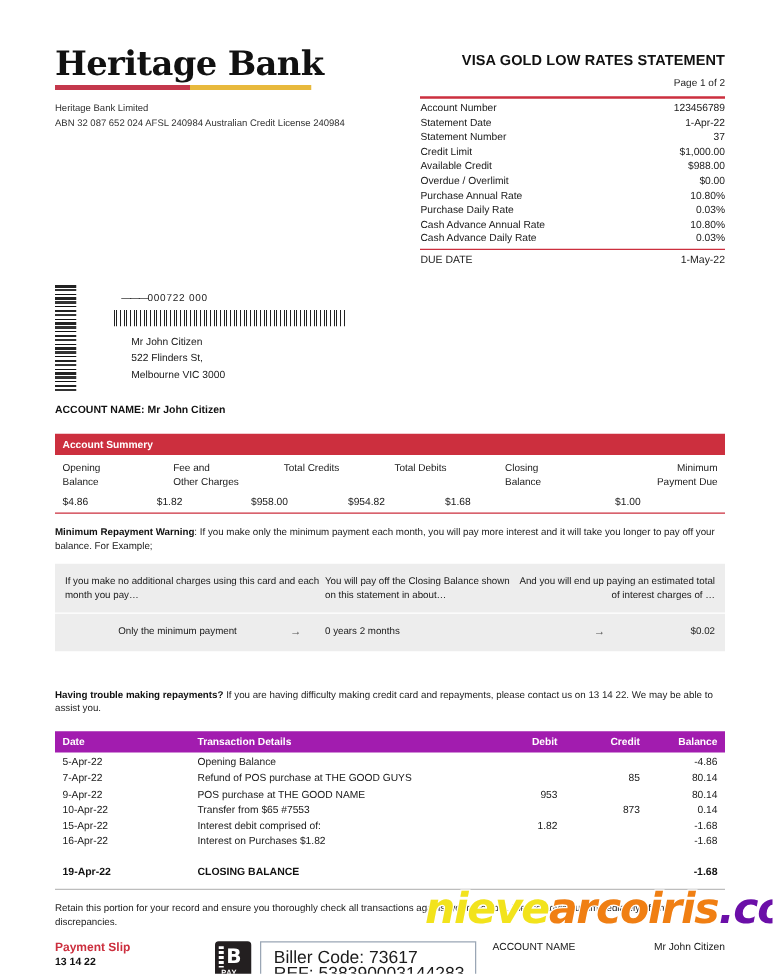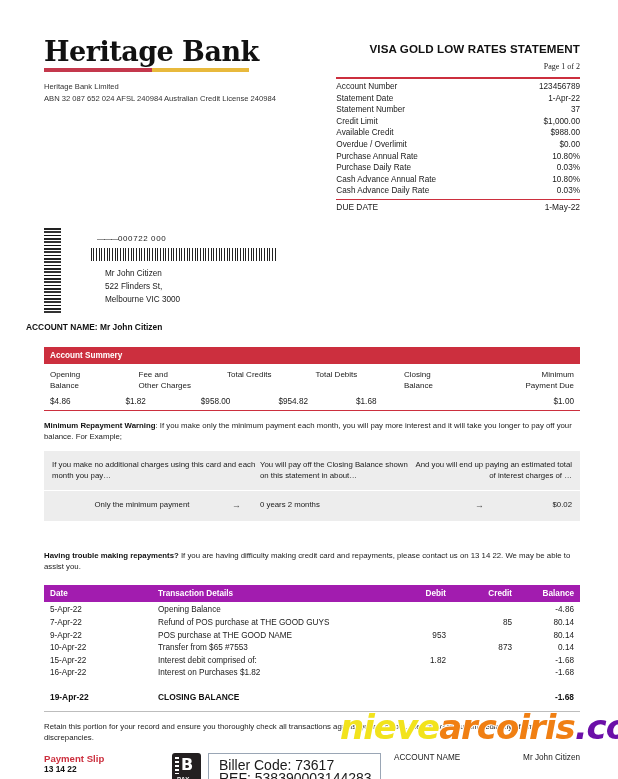--- a/index.html
+++ b/index.html
@@ -10,51 +10,51 @@
   .header{display:flex;justify-content:space-between;padding:38px 38px 0 44px;}
   .brandcol{width:300px;}
   .logo{font-family:"DejaVu Serif",serif;font-weight:700;font-size:27px;letter-spacing:-0.5px;color:#111;line-height:1;display:inline-block;}
   .logo-underline{display:flex;width:205px;height:4px;margin-top:3px;}
   .ul-red{flex:0 0 108px;background:#C4384C;}
   .ul-gold{flex:1;background:#E8B93C;}
   .brandline{font-size:7.6px;color:#333;margin-top:9px;line-height:1.55;}
 
   .statcol{width:250px;padding-top:4px;}
   .stat-title{font-size:11.6px;font-weight:700;letter-spacing:.1px;text-align:right;color:#111;}
-  .stat-page{font-size:8px;text-align:right;margin-top:7px;color:#222;font-family:Liberation Serif, serif;}
+  .stat-page{font-size:8px;text-align:right;margin-top:7px;color:#222;}
   .rule-red{height:2px;background:#CC2F3E;margin-top:6px;}
   .rule-red-thin{height:1.5px;background:#CC2F3E;}
   .detail-rows{margin-top:2px;}
   .drow{display:flex;justify-content:space-between;font-size:8.2px;line-height:11.6px;color:#1a1a1a;}
   .drow.due{font-size:8.4px;padding-top:1.5px;}
 
   
   .addrblock{display:flex;margin:14px 0 0 44px;width:300px;}
   .vbarcode{width:17px;height:86px;margin-right:30px;
     background:repeating-linear-gradient(to bottom,#222 0 2px,#fff 2px 3px,#333 3px 5px,#fff 5px 7px,#111 7px 8px,#fff 8px 10px);}
   .addrtext{padding-top:6px;}
   .postline{font-size:8px;letter-spacing:.6px;color:#222;margin-left:6px;}
   .postline .dash{letter-spacing:-1px;}
   .pbarcode{height:13px;margin:5px 0 6px 0;width:185px;
     background:repeating-linear-gradient(to right,#222 0 1px,#fff 1px 2px,#222 2px 3px,#fff 3px 5px,#222 5px 6px,#fff 6px 8px);}
   .addrline{font-size:8.2px;line-height:13px;color:#1a1a1a;margin-left:14px;}
-  .acctname{font-size:8.4px;font-weight:700;margin:8px 0 0 26px;color:#111;}
+  .acctname{font-size:8.4px;font-weight:700;margin:8px 0 0 44px;color:#111;}
 
   
   .section{margin:0 38px 0 44px;}
   .band{background:#CC2F3E;color:#fff;font-size:8.2px;font-weight:700;padding:4px 6px 4px 6px;}
   .sumgrid{display:flex;font-size:8px;padding:5px 6px 0 6px;}
   .sumgrid > div{flex:1;}
   .sumgrid .c5{flex:0 0 88px;}
   .sumgrid .c6{flex:0 0 82px;text-align:right;}
   .sumhead{line-height:11px;color:#1a1a1a;}
   .sumvals{display:flex;font-size:8.2px;padding:6px 6px 4px 6px;gap:48px;}
   .sumvals > div{flex:1;}
   .sumvals .c5{flex:0 0 88px;}
-  .sumvals .c6{flex:0 0 82px;text-align:right;}
+  .sumvals .c6{flex:0 0 82px;text-align:left;}
 
   
   .para{font-size:7.8px;line-height:11.4px;color:#222;margin:9px 0 0 0;}
   .para b{font-weight:700;color:#111;}
 
   .greybox{background:#ededed;margin-top:8px;}
   .gb-top{display:flex;padding:8px 8px 8px 8px;}
   .gb-top .g1{flex:0 0 208px;font-size:7.8px;line-height:11.4px;}
   .gb-top .g2{flex:0 0 150px;font-size:7.8px;line-height:11.4px;}
   .gb-top .g3{flex:1;font-size:7.8px;line-height:11.4px;text-align:right;}

